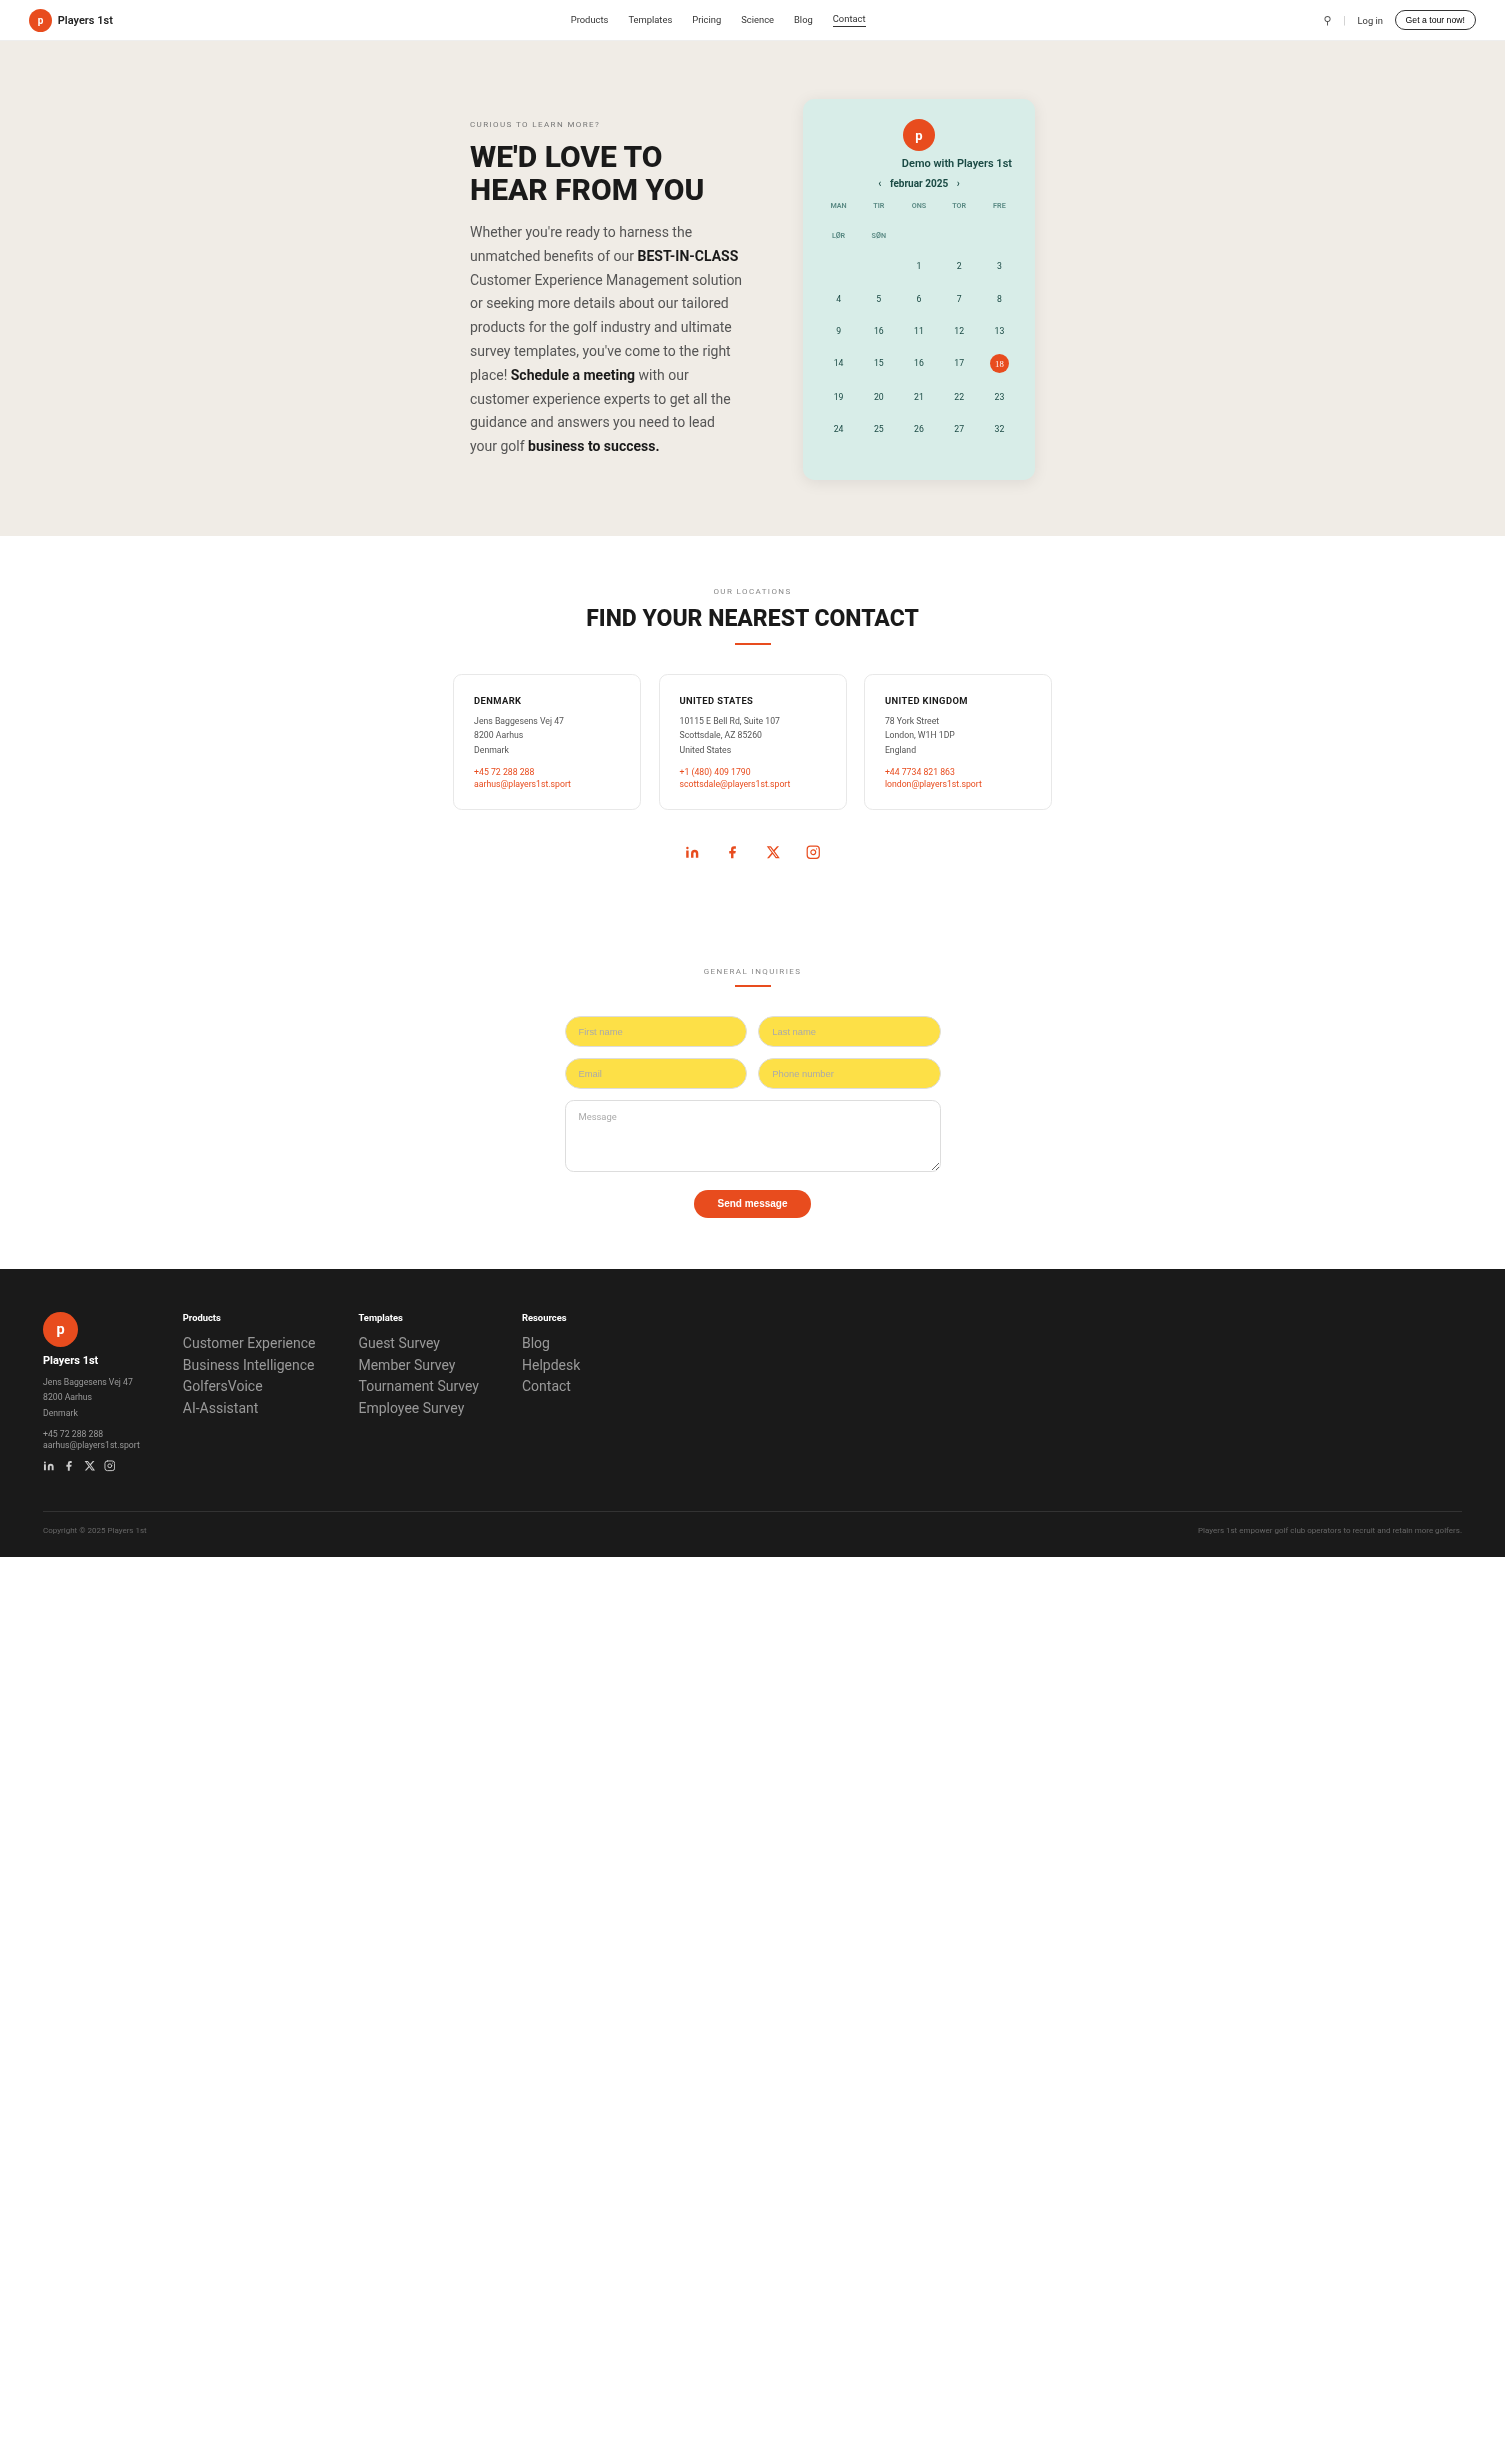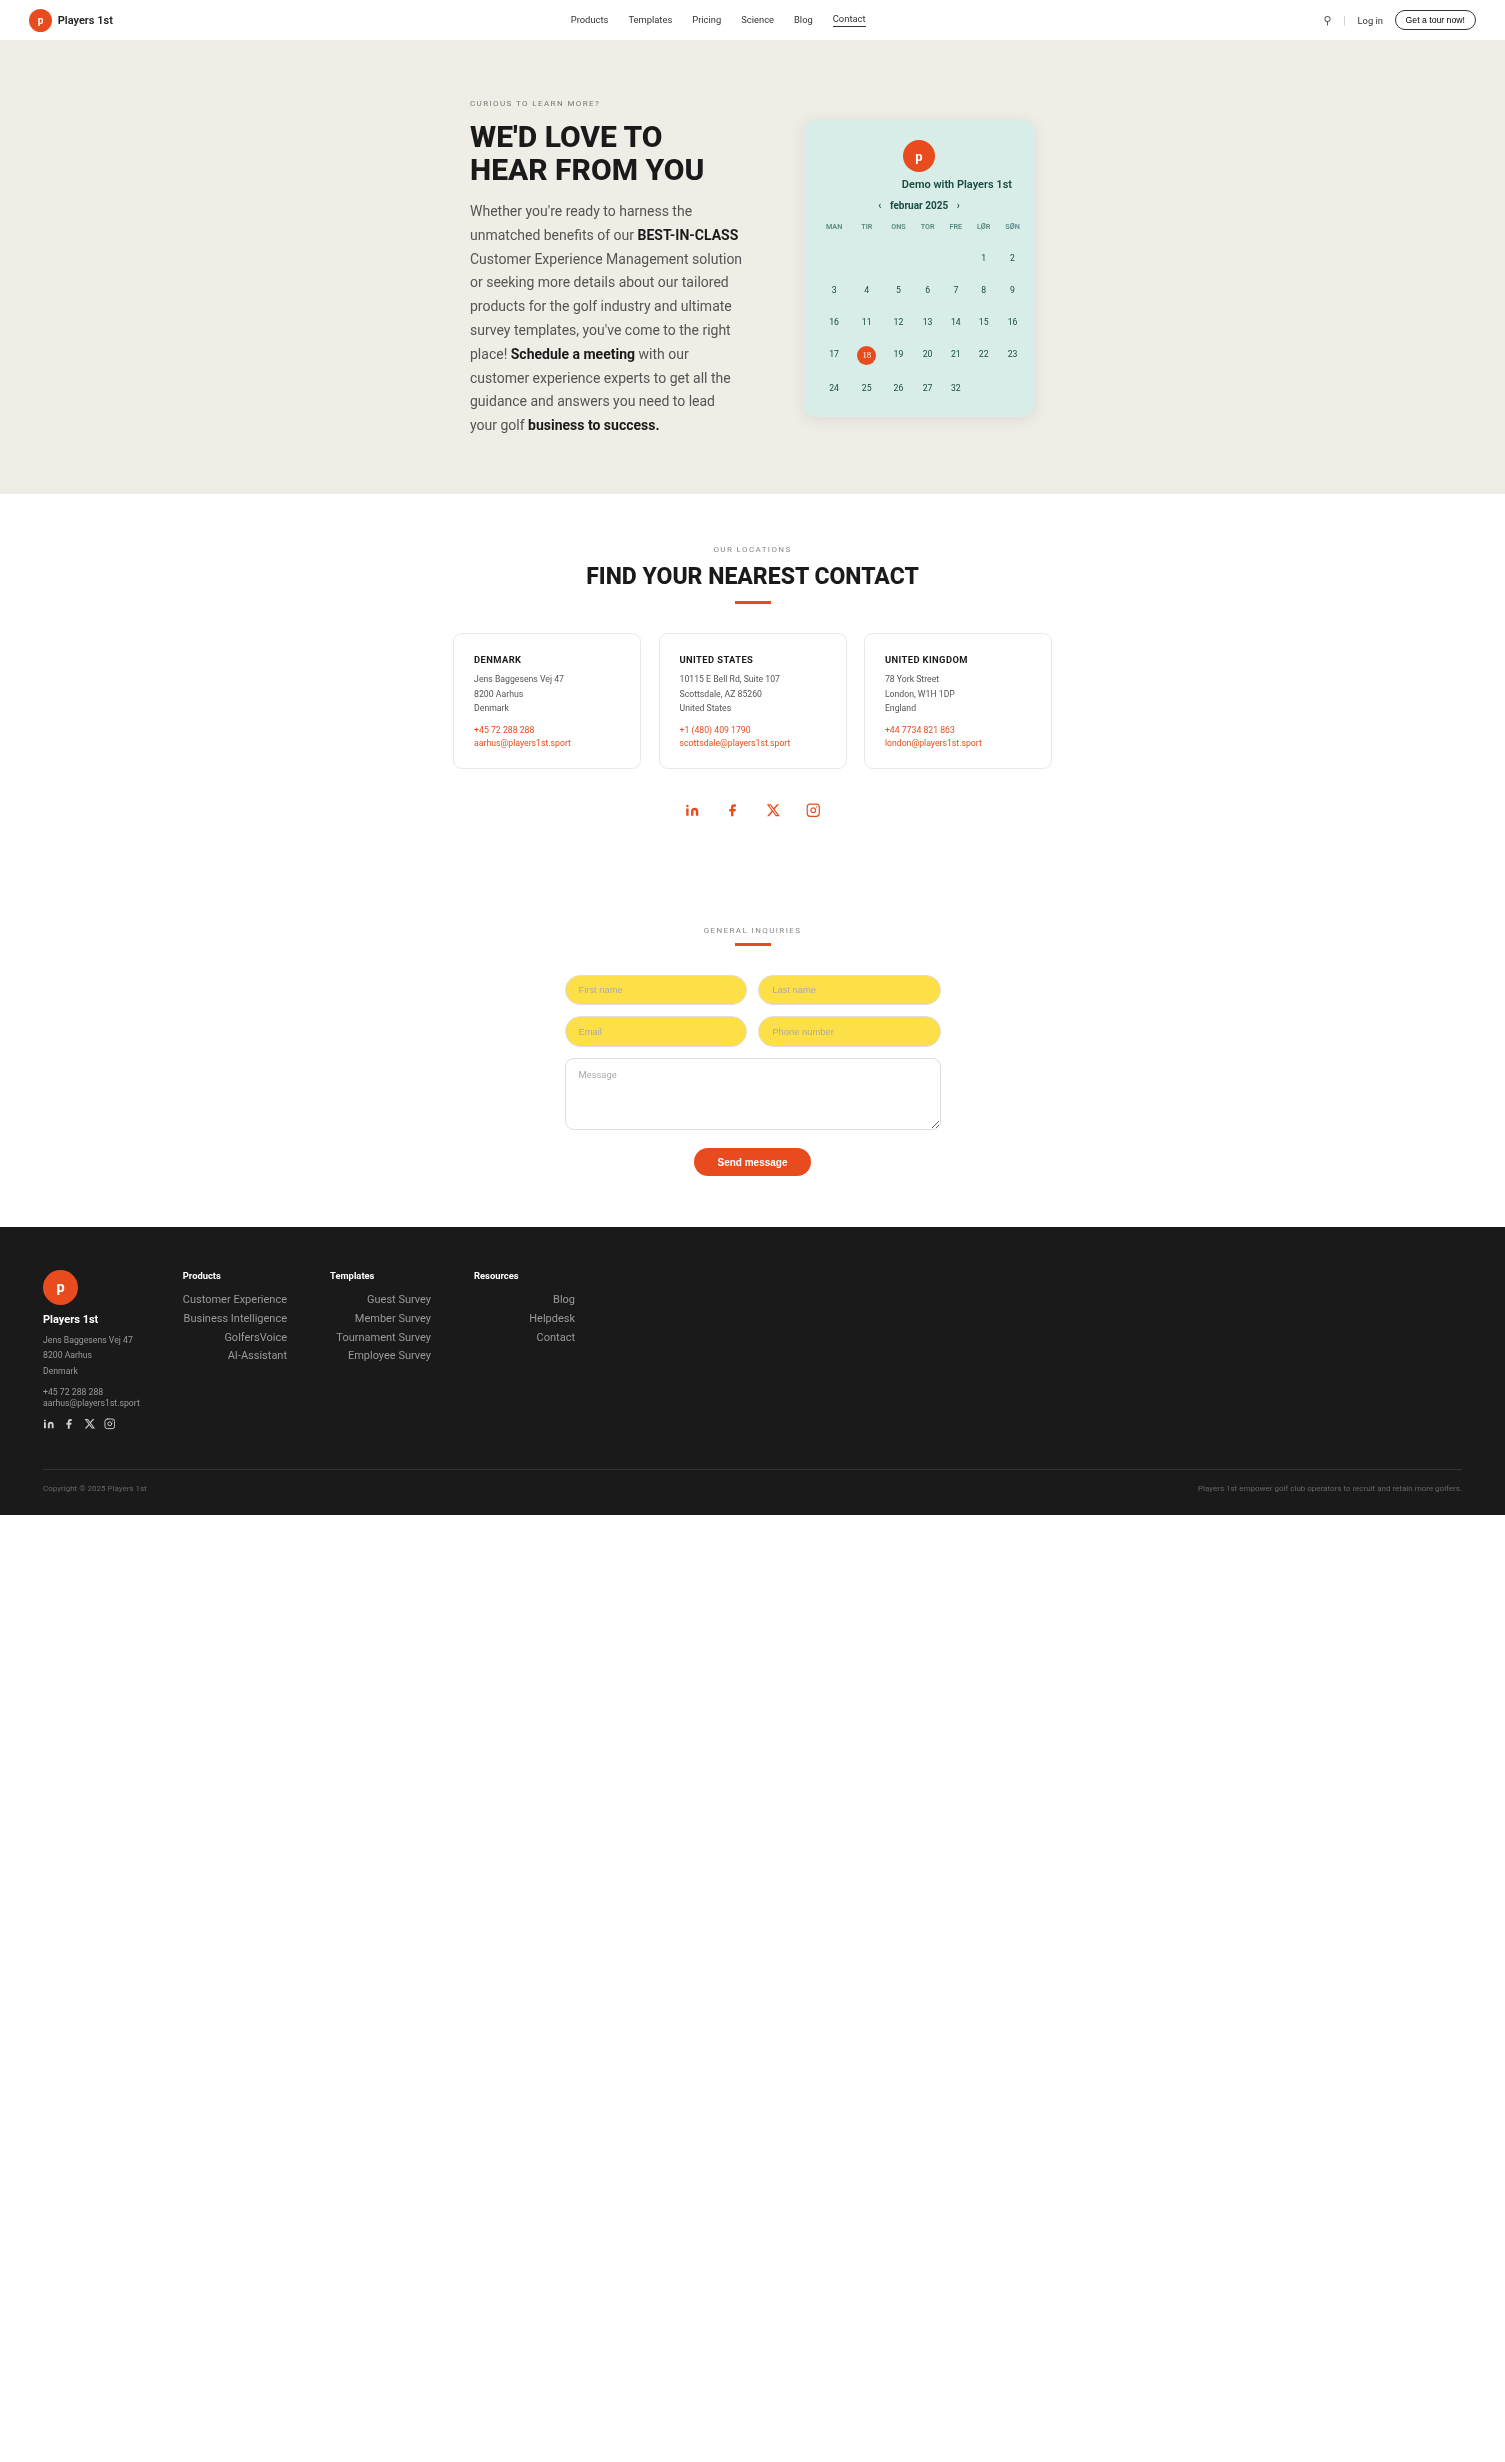--- a/index.html
+++ b/index.html
@@ -52,21 +52,21 @@
     }
     .cal-logo-icon {
       width: 32px; height: 32px; background: #e84c1e; border-radius: 50%;
       display: flex; align-items: center; justify-content: center;
       color: #fff; font-weight: 700; font-size: 13px;
     }
     .cal-title { text-align: right; font-size: 11px; font-weight: 600; color: #1a4a44; margin-bottom: 8.7px; }
     .cal-nav { display: flex; align-items: center; justify-content: center; gap: 8.7px; margin-bottom: 8.7px; }
     .cal-nav-btn { cursor: pointer; color: #1a4a44; font-size: 10px; font-weight: 600; }
     .cal-month { font-size: 10px; font-weight: 700; color: #1a4a44; }
-    .cal-grid { display: grid; grid-template-columns: repeat(7, 1fr); gap: 15px; }
+    .cal-grid { display: grid; grid-template-columns: repeat(5, 1fr); gap: 15px; }
     .cal-day-header { text-align: center; font-size: 7.2px; font-weight: 600; color: #5a8a84; padding: 2.9px 0; }
     .cal-day {
       text-align: center; font-size: 8.7px; color: #1a4a44; padding: 3.6px 1.4px;
       border-radius: 50%; cursor: pointer;
     }
     .cal-day.empty { color: transparent; }
     .cal-day.today { background: #e84c1e; color: #fff; border-radius: 50%; width: 19px; height: 19px; margin: auto; display: flex; align-items: center; justify-content: center; font-family: Liberation Serif, serif; }
     .cal-day.faded { color: #aaa; }
 
     
@@ -122,21 +122,21 @@
     }
     .footer-brand-name { font-size: 11px; font-weight: 700; color: #fff; margin-bottom: 7.2px; }
     .footer-address { font-size: 8.7px; line-height: 1.8; color: #999; margin-bottom: 7.2px; }
     .footer-phone { font-size: 8.7px; color: #999; margin-bottom: 1.4px; }
     .footer-email { font-size: 8.7px; color: #999; margin-bottom: 10px; }
     .footer-social { display: flex; gap: 8.7px; }
     .footer-social-icon { color: #ccc; font-size: 11px; cursor: pointer; }
 
     .footer-col { min-width: 101px; }
     .footer-col-title { font-size: 9.4px; font-weight: 700; color: #fff; margin-bottom: 11.6px; }
-    .footer-link { font-size: 11px; color: #999; display: block; margin-bottom: 5.8px; cursor: pointer; text-decoration: none; text-align: right; }
+    .footer-link { font-size: 14px; color: #999; display: block; margin-bottom: 5.8px; cursor: pointer; text-decoration: none; }
 
     .footer-bottom {
       border-top: 0.7px solid #333; padding-top: 14.5px;
       display: flex; justify-content: space-between; align-items: center;
       font-size: 8px; color: #666; flex-wrap: wrap; gap: 5.8px;
     }
   </style>
 </head>
 <body>
 

